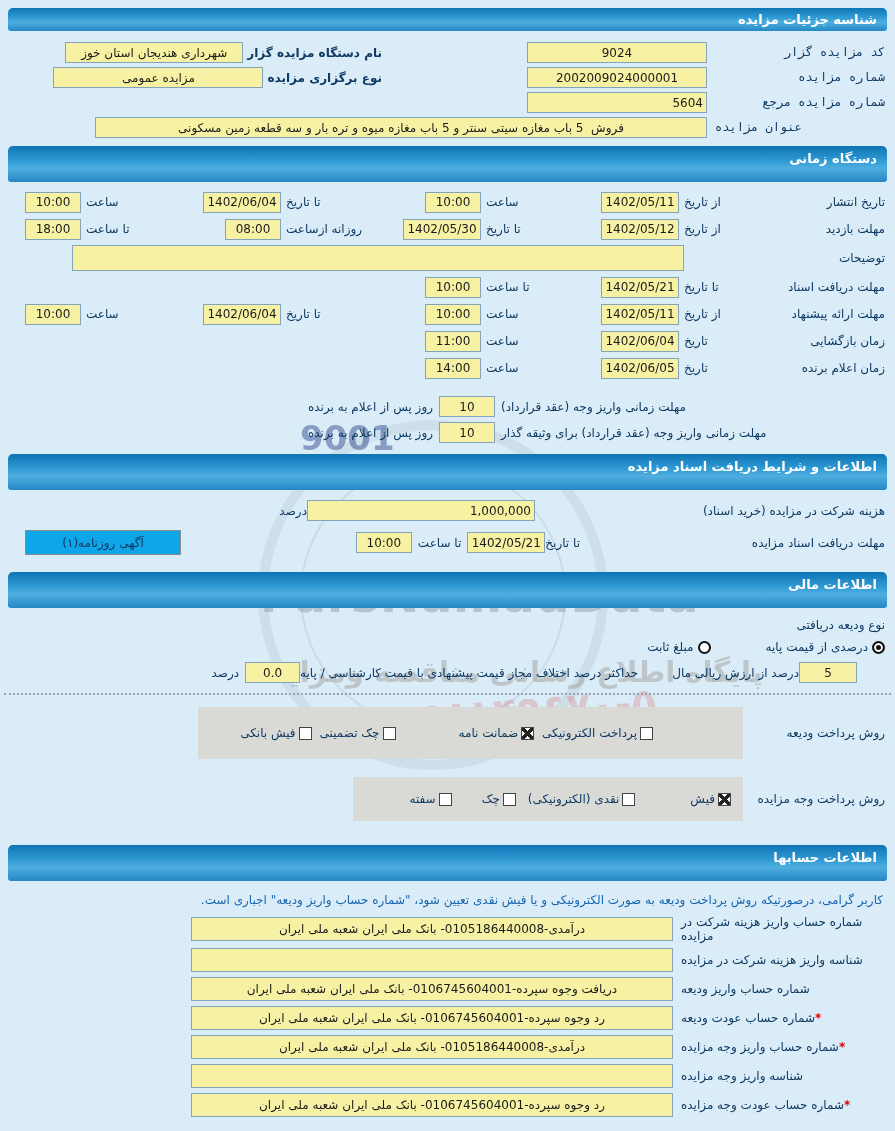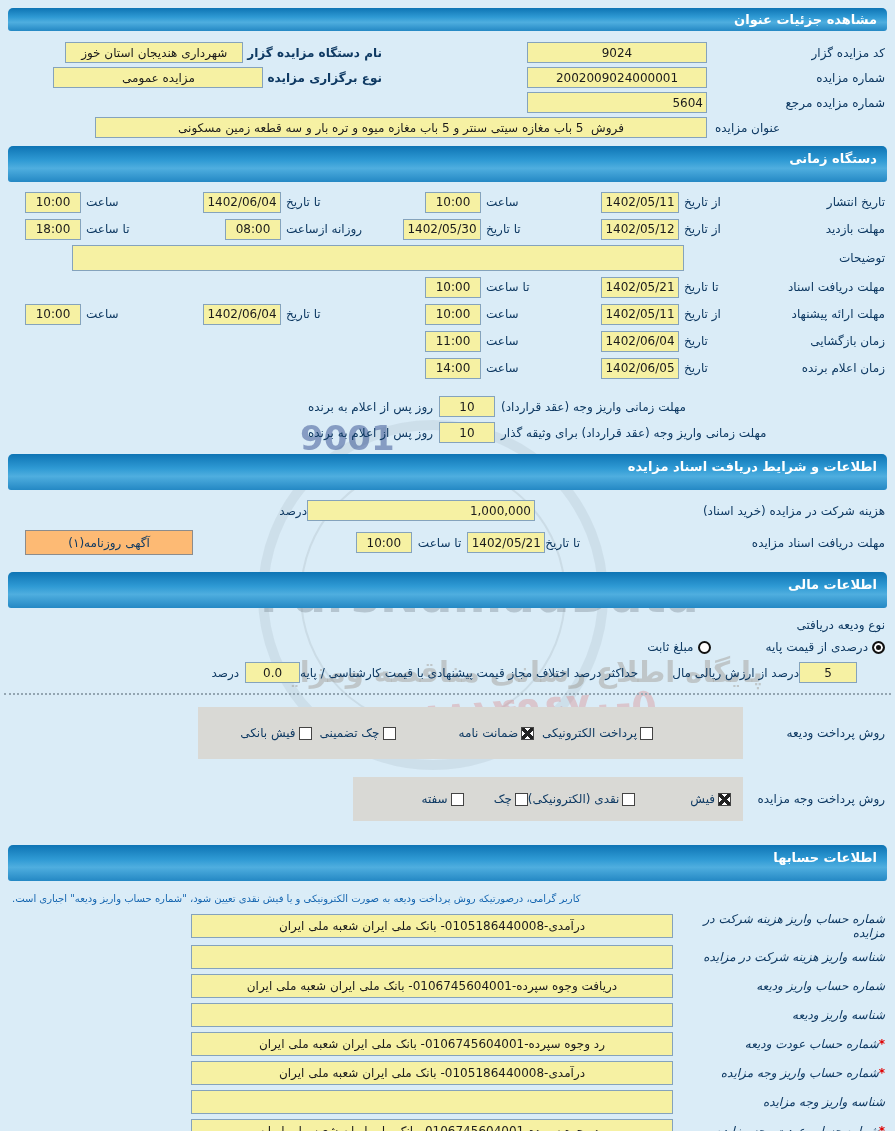--- a/index.html
+++ b/index.html
@@ -27,21 +27,21 @@
 
   
   .lbl { color:#0F3A63; font-size:12px; }
   .inp { background:#F6F1A3; border:1px solid #85A3BC; height:21px; font-size:12px; color:#1b1b1b;
          text-align:center; padding:0 3px; }
   .inp-right { text-align:right; }
 
   
   .details { padding:7px 0 4px; }
   .drow { display:flex; align-items:center; margin:4px 0; padding-right:10px; }
-  .dlabel { width:178px; text-align:right; padding-left:8px; }
+  .dlabel { width:178px; text-align:right; padding-left:8px;font-family:Liberation Mono, monospace; }
   .dlabel-left { text-align:left; }
   .dlabel2 { margin-right:145px; padding-left:4px;font-weight:bold; }
   .w180 { width:180px; } .w178 { width:178px; } .w210 { width:210px; } .w612 { width:612px; }
 
   
   .time { padding:9px 0 6px; }
   .tgrid { display:grid; grid-template-columns:140px 66px 80px 118px 60px 140px 82px 118px 72px;
            align-items:center; padding-right:10px; margin-bottom:5px; min-height:22px; }
   .tgrid .main { text-align:right; padding-left:6px; }
   .tgrid .sub { text-align:left; padding-left:5px; }
@@ -51,22 +51,22 @@
   .lbl-span { width:390px; text-align:left; padding-left:6px; }
   .suffix { padding-right:6px; }
   .tgap { height:12px; }
 
   
   .docs { padding:10px 0 8px; }
   .docrow { display:flex; align-items:center; padding-right:10px; padding-left:25px; margin-bottom:9px; }
   .doclabel { width:285px; text-align:right; padding-left:8px; }
   .fee-inp { width:228px; margin-right:65px; text-align:right; padding-left:6px; }
   .m20 { margin-right:20px; } .g6 { margin-left:6px; }
-  .btn { background:#fdba74; border:1px solid #8c8c8c; color:#0F3A63; font-size:12px;
-         width:168px; height:25px; margin-right:auto; }
+  .btn { background:#0ea5e9; border:1px solid #8c8c8c; color:#0F3A63; font-size:12px;
+         width:156px; height:25px; margin-right:auto; }
   .spacer { flex:1; }
 
   
   .fin { padding:10px 0 6px; }
   .finrow { display:flex; align-items:center; padding-right:10px; margin-bottom:8px; }
   .radio { width:13px; height:13px; border:2px solid #111; border-radius:50%; background:#fff;
            display:inline-block; position:relative; }
   .radio.on { background:#111; box-shadow:inset 0 0 0 2px #fff; }
   .ritem { display:flex; align-items:center; gap:4px; }
   .ritem2 { margin-right:55px; }
@@ -77,43 +77,43 @@
   .pct-inp { width:58px; margin-right:28px; }
   .pct2-inp { width:55px; }
   .longlbl { margin-right:28px; }
   .dotted { border-bottom:2px dotted #93A5B1; margin:10px 4px 12px; }
   .graybox { background:#D9D9D5; display:flex; align-items:center; }
   .box1 { width:545px; min-height:52px; padding:6px 90px 6px 10px; flex-wrap:wrap; row-gap:4px; column-gap:8px; }
   .box2 { width:390px; min-height:44px; padding:6px 12px; }
   .mlbl { width:142px; text-align:right; }
   .mrow { align-items:center; margin-bottom:18px; }
   .gap55 { margin-left:55px; }
-  .mm55 { margin-right:55px; } .mm12 { margin-right:0;align-items:center; } .mm30 { margin-right:30px; }
+  .mm55 { margin-right:55px; } .mm12 { margin-right:12px;align-items:center; } .mm30 { margin-right:30px; }
 
   
   .acc { padding:8px 0 0; }
-  .notice { color:#1666B0; font-size:10px; text-align:left; padding:4px 12px 8px; }
+  .notice { color:#1666B0; font-size:12px; text-align:right; padding:4px 12px 8px; }
   .arow { display:flex; align-items:center; padding-right:10px; margin-bottom:5px; }
-  .alabel { width:212px; text-align:right; padding-left:8px;font-style:italic; }
+  .alabel { width:212px; text-align:left; padding-left:8px; }
   .ainp { width:482px; height:24px; }
   .star { color:#E00000; font-weight:bold; }
 </style>
 </head>
 <body>
 
 <div class="wm wm-circle"></div>
 <div class="wm wm-circle2"></div>
 <div class="wm wm-cert">9001</div>
 <div class="wm wm-brand">ParsNamadData</div>
 <div class="wm wm-line">پایگاه اطلاع رسانی مناقصه ومزایده</div>
 <div class="wm wm-phone">۰۲۱-۸۸۱۴۹۶۷۰-۵</div>
 
 <div class="content">
 
-  <div class="bar bar-slim">مشاهده جزئیات عنوان</div>
+  <div class="bar bar-slim">شناسه جزئیات مزایده</div>
 
   <div class="details">
     <div class="drow">
       <span class="lbl dlabel">کد مزایده گزار</span>
       <input class="inp w180" value="9024" style="">
       <span class="lbl dlabel2">نام دستگاه مزایده گزار</span>
       <input class="inp w178" value="شهرداری هندیجان استان خوز" style="">
     </div>
     <div class="drow">
       <span class="lbl dlabel">شماره مزایده</span>
@@ -326,24 +326,20 @@
     </div>
     <div class="arow">
       <span class="lbl alabel"><span class="star"></span><span>شناسه واریز هزینه شرکت در مزایده</span></span>
       <input class="inp ainp" value="" style="">
     </div>
     <div class="arow">
       <span class="lbl alabel"><span class="star"></span><span>شماره حساب واریز ودیعه</span></span>
       <input class="inp ainp" value="دریافت وجوه سپرده-0106745604001- بانک ملی ایران شعبه ملی ایران" style="">
     </div>
     <div class="arow">
-      <span class="lbl alabel"><span class="star"></span><span>شناسه واریز ودیعه</span></span>
-      <input class="inp ainp" value="" style="">
-    </div>
-    <div class="arow">
       <span class="lbl alabel"><span class="star">*</span><span>شماره حساب عودت ودیعه</span></span>
       <input class="inp ainp" value="رد وجوه سپرده-0106745604001- بانک ملی ایران شعبه ملی ایران" style="">
     </div>
     <div class="arow">
       <span class="lbl alabel"><span class="star">*</span><span>شماره حساب واریز وجه مزایده</span></span>
       <input class="inp ainp" value="درآمدی-0105186440008- بانک ملی ایران شعبه ملی ایران" style="">
     </div>
     <div class="arow">
       <span class="lbl alabel"><span class="star"></span><span>شناسه واریز وجه مزایده</span></span>
       <input class="inp ainp" value="" style="">

